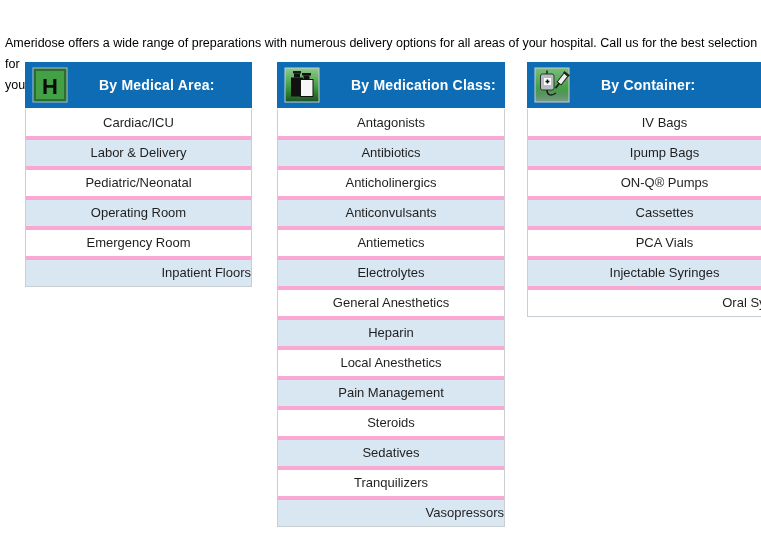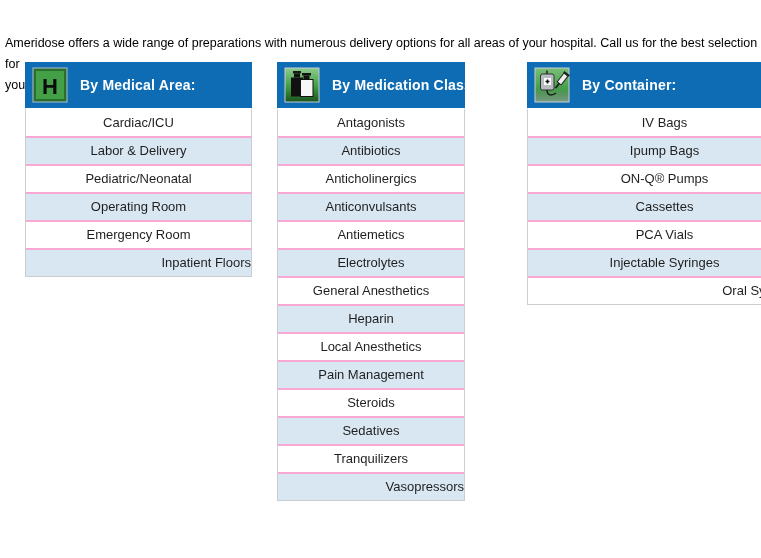--- a/index.html
+++ b/index.html
@@ -11,43 +11,43 @@
   }
   .intro {
     position:absolute; left:5px; top:20px; width:755px;
     font-size:12.5px; line-height:21px; color:#000000;
   }
   .intro a {
     color:#0f7dc2; text-decoration:none;
   }
   .col { position:absolute; top:62px; }
   #col-medical-area   { left:25px;  width:227px; }
-  #col-medication-class { left:277px; width:188px; }
+  #col-medication-class { left:277px; width:228px; }
   #col-container      { left:527px; width:275px; }
 
   .col-header {
     height:46px; background:#0e6cb4;
     display:flex; align-items:center;
   }
   .icon-box {
     width:36px; height:36px; margin-left:7px; flex:0 0 36px;
   }
   .icon-box svg { display:block; width:36px; height:36px; }
   .col-title {
-    color:#ffffff; font-weight:bold; font-size:14px; margin-left:12px;
+    color:#ffffff; font-weight:bold; font-size:14px; margin-left:31px;
     letter-spacing:0.2px; white-space:nowrap;
   }
   .rows {
     border:1px solid #c9ced3; border-top:2px solid #ffffff;
     background:#ffffff;
   }
   .row {
     height:26px; line-height:26px; text-align:center;
     font-size:13px; color:#1f1f1f;
-    border-bottom:2px solid #f9a8d4;
+    border-bottom:4px solid #f9a8d4;
     background:#ffffff;
     cursor:pointer;
   }
   .row:nth-child(even) { background:#d9e7f2; }
   .row:last-child { border-bottom:none;text-align:right; }
 </style>
 </head>
 <body>
 
 <p class="intro"><span>Ameridose offers a wide range of preparations with numerous delivery options for all areas of your hospital. Call us for the best selection for</span><br>

